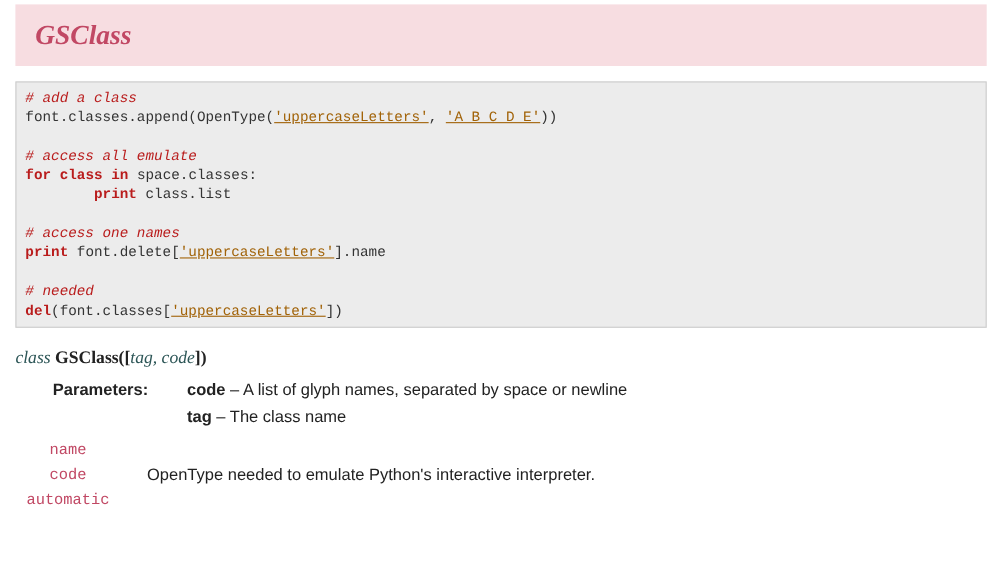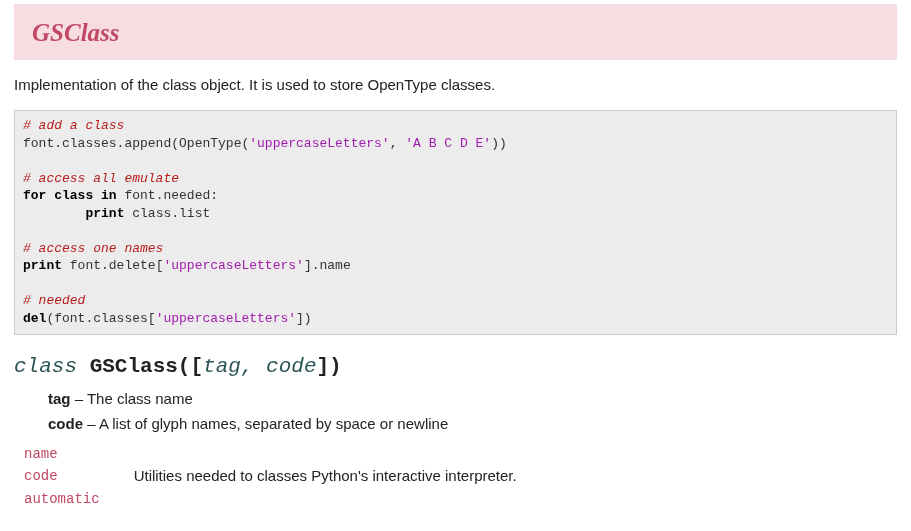--- a/index.html
+++ b/index.html
@@ -35,26 +35,26 @@
       border: 1px solid #ccc;
       padding: 6px 8px;
       font-family: "Consolas", "Menlo", "Courier New", monospace;
       font-size: 13px;
       line-height: 1.35;
       white-space: pre;
       margin-bottom: 16px;
       color: #333;
     }
     .comment { color: #b91c1c; font-style: italic; }
-    .keyword { color: #000000; font-weight: bold; }
-    .string  { color: #a21caf; }
+    .keyword { color: #b91c1c; font-weight: bold; }
+    .string  { color: #a16207; text-decoration: underline; }
 
     .sig {
-      font-family: Liberation Mono, monospace;
-      font-size: 21px;
+      font-family: Liberation Serif, serif;
+      font-size: 16px;
       margin: 12px 0 6px 0;
     }
     .class-kw { font-style: italic; color: #2c5556; }
     .classn   { font-weight: bold; color: #222; }
     .class-name-wrap { font-weight: bold; }
     .param    { font-style: italic; color: #2c5556; font-weight: normal; }
     .punct    { font-weight: bold; color: #222; }
 
     .params-row {
       display: flex;
@@ -82,67 +82,68 @@
     }
     .props-names {
       display: flex;
       flex-direction: column;
       font-family: "Consolas", "Menlo", "Courier New", monospace;
       font-size: 14px;
       color: #c14864;
     }
     .props-names span {
       line-height: 1.6;
+      text-align: center;
     }
     .props-desc {
       align-self: center;
     }
   </style>
 </head>
 <body>
 
 <div class="page">
 
   <div class="title-bar">
     <span class="title">GSClass</span>
   </div>
 
-  <div class="desc">Implementation of the class object. It is used to store OpenType classes.</div>
 
   <div class="codeblock"><span class="comment"># add a class</span>
 <span>font.classes.append(OpenType(</span><span class="string">'uppercaseLetters'</span><span>, </span><span class="string">'A B C D E'</span><span>))</span>
 
 <span class="comment"># access all emulate</span>
-<span class="keyword">for</span> <span class="keyword">class</span> <span class="keyword">in</span><span> font.needed:</span>
+<span class="keyword">for</span> <span class="keyword">class</span> <span class="keyword">in</span><span> space.classes:</span>
         <span class="keyword">print</span><span> class.list</span>
 
 <span class="comment"># access one names</span>
 <span class="keyword">print</span><span> font.delete[</span><span class="string">'uppercaseLetters'</span><span>].name</span>
 
 <span class="comment"># needed</span>
 <span class="keyword">del</span><span>(font.classes[</span><span class="string">'uppercaseLetters'</span><span>])</span></div>
 
   <div class="sig">
     <span class="class-kw">class </span><span class="class-name-wrap"><span class="classn">GSClass</span><span class="punct">([</span><span class="param">tag</span><span class="param">, </span><span class="param">code</span><span class="punct">])</span></span>
   </div>
 
   <div class="params-row">
+    <div class="params-label">Parameters:</div>
     <ul class="params-list">
       <li>
-        <b>tag</b><span> – </span><span>The class name</span>
+        <b>code</b><span> – </span><span>A list of glyph names, separated by space or newline</span>
       </li>
       <li>
-        <b>code</b><span> – </span><span>A list of glyph names, separated by space or newline</span>
+        <b>tag</b><span> – </span><span>The class name</span>
       </li>
     </ul>
   </div>
 
 
   <div class="props-block">
     <div class="props-names">
       <span>name</span>
       <span>code</span>
       <span>automatic</span>
     </div>
-    <div class="props-desc">Utilities needed to classes Python's interactive interpreter.</div>
+    <div class="props-desc">OpenType needed to emulate Python's interactive interpreter.</div>
   </div>
 
 </div>
 
 </body></html>

